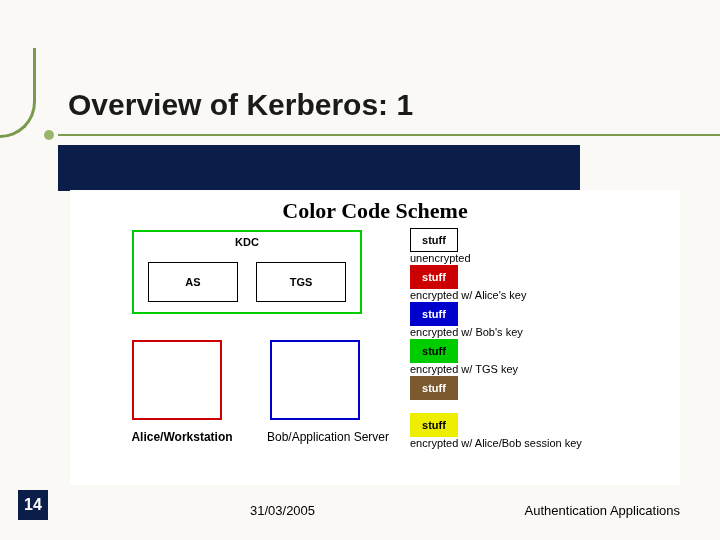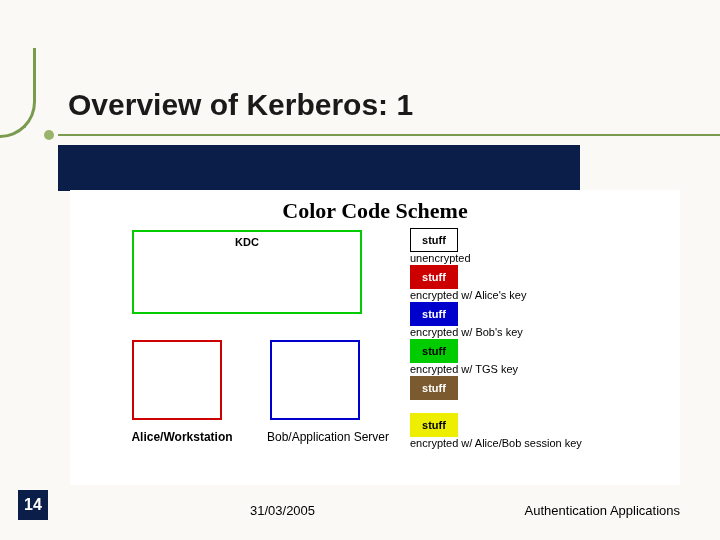--- a/index.html
+++ b/index.html
@@ -225,20 +225,22 @@
 <div class="accent-line"></div>
 
 <div class="title">Overview of Kerberos: 1</div>
 <div class="navy-bar"></div>
 
 <div class="diagram">
   <div class="scheme-title">Color Code Scheme</div>
 
   <div class="kdc-box">
     <div class="kdc-label">KDC</div>
+    <div class="as-box">AS</div>
+    <div class="tgs-box">TGS</div>
   </div>
 
   <div class="alice-box"></div>
   <div class="bob-box"></div>
 
   <div class="entity-label-alice">Alice/Workstation</div>
   <div class="entity-label-bob">Bob/Application Server</div>
 
   <div class="legend">
     <div class="legend-row">

